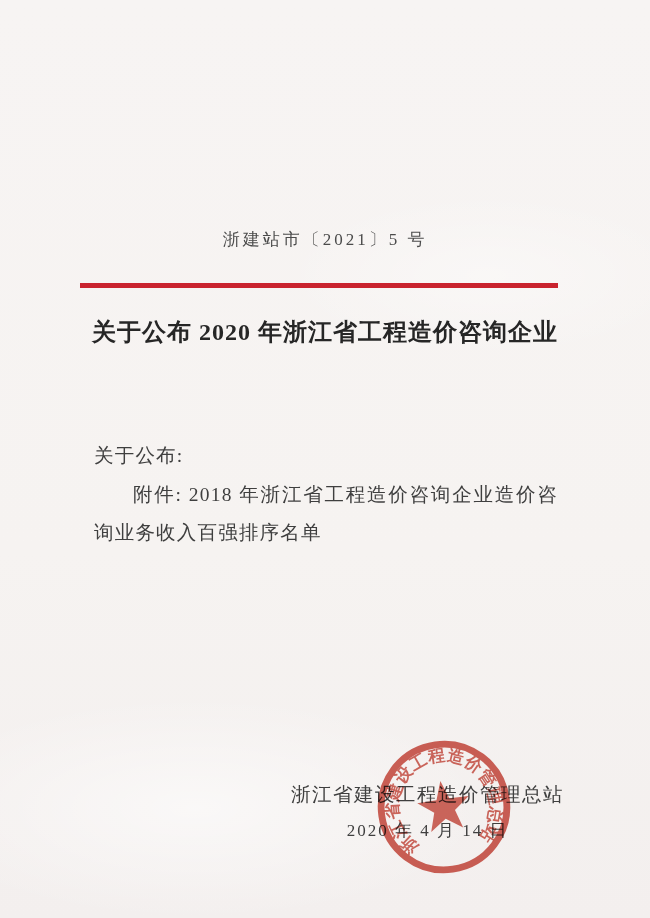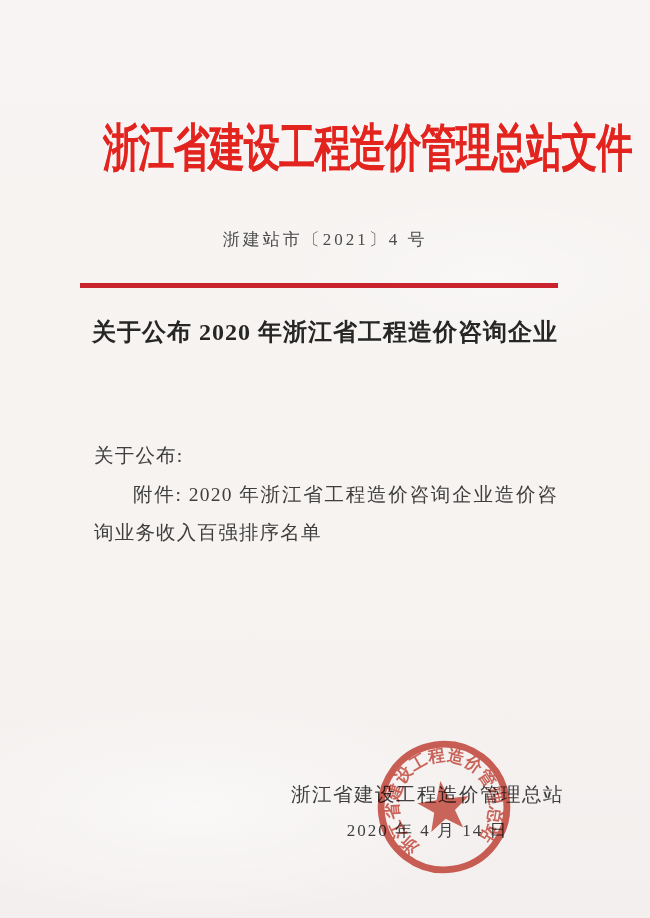--- a/index.html
+++ b/index.html
@@ -79,35 +79,32 @@
     opacity:.92;
     transform:rotate(-8deg);
     pointer-events:none;
   }
 </style>
 </head>
 <body>
 
 <div class="page">
 
-  <div class="masthead">
-    <span class="inner">浙江省建设工程造价管理总站文件</span>
-  </div>
 
-  <div class="doc-number">浙建站市〔2021〕4 号</div>
+  <div class="doc-number">浙建站市〔2021〕5 号</div>
 
   <div class="red-rule"></div>
 
   <div class="doc-title">
     <div>关于公布 2020 年浙江省工程造价咨询企业</div>
   </div>
 
   <div class="body-text">
     <p>关于公布:</p>
-    <p class="indent">附件: 2020 年浙江省工程造价咨询企业造价咨询业务收入百强排序名单</p>
+    <p class="indent">附件: 2018 年浙江省工程造价咨询企业造价咨询业务收入百强排序名单</p>
   </div>
 
   <div class="sign-block">
     <div>浙江省建设工程造价管理总站</div>
     <div class="date-line">2020 年 4 月 14 日</div>
   </div>
 
   <svg class="seal" viewBox="0 0 170 170" xmlns="http://www.w3.org/2000/svg">
     <defs>
       <path id="sealArc" d="M 56.7 118.7 A 44 44 0 1 1 113.3 118.7" fill="none"></path>

